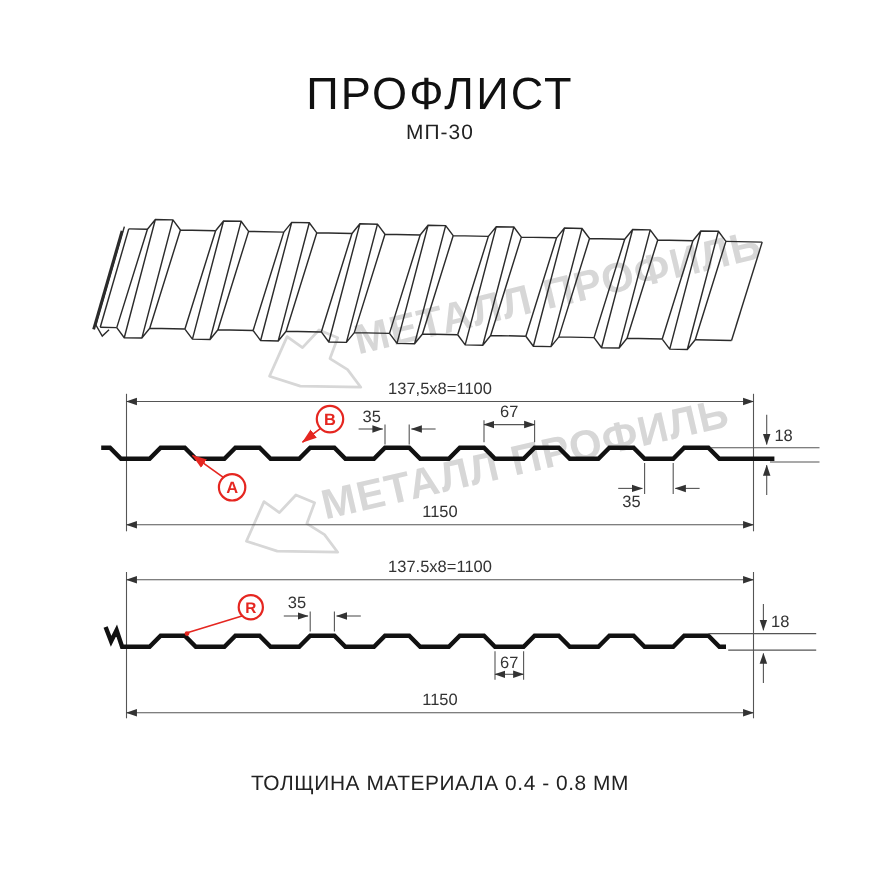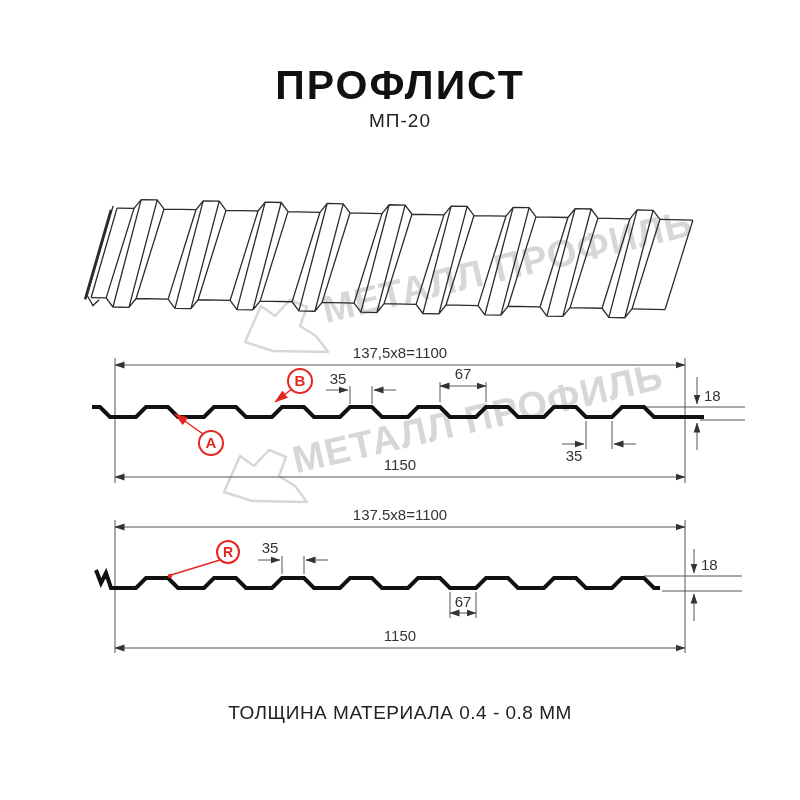--- a/index.html
+++ b/index.html
@@ -1,19 +1,19 @@
 <!DOCTYPE html>
 <html><head>
 <meta charset="utf-8">
 <style>
   html,body{margin:0;padding:0;}
   body{width:800px;height:800px;position:relative;background:#ffffff;overflow:hidden;
        font-family:"Liberation Sans",sans-serif;}
   .abs{position:absolute;}
-  #title{left:0;top:62px;width:800px;text-align:center;font-size:41px;font-weight:700;
+  #title{left:0;top:62px;width:800px;text-align:center;font-size:41px;font-weight:400;
          letter-spacing:2px;color:#111;}
   #subtitle{left:0;top:110px;width:800px;text-align:center;font-size:19px;font-weight:500;
             letter-spacing:1px;color:#222;}
   #footer-note{left:0;top:702px;width:800px;text-align:center;font-size:19px;font-weight:400;
                letter-spacing:.5px;color:#222;}
   .wm-text{font-size:38px;font-weight:700;letter-spacing:1px;color:#d7d7d7;white-space:nowrap;
            transform-origin:left bottom;line-height:44px;}
   #wm1{left:328px;top:288px;transform:rotate(-13.5deg);}
   #wm2{left:298px;top:438px;transform:rotate(-13deg);}
   svg{position:absolute;left:0;top:0;}
@@ -22,21 +22,21 @@
   .thin{stroke:#555;stroke-width:1;fill:none;}
   .prof{stroke:#111;stroke-width:4;fill:none;stroke-linejoin:miter;}
   .sheet{stroke:#2b2b2b;stroke-width:1.3;fill:none;}
   .red{stroke:#e52620;stroke-width:1.5;fill:none;}
   .logo{stroke:#d7d7d7;stroke-width:2.5;fill:none;stroke-linejoin:round;}
 </style>
 </head>
 <body>
 
 <div class="abs" id="title">ПРОФЛИСТ</div>
-<div class="abs" id="subtitle">МП-20</div>
+<div class="abs" id="subtitle">МП-30</div>
 
 <div class="abs wm-text" id="wm1">МЕТАЛЛ ПРОФИЛЬ</div>
 <div class="abs wm-text" id="wm2">МЕТАЛЛ ПРОФИЛЬ</div>
 
 <svg width="800" height="800" viewBox="0 0 800 800">
   <defs>
     <marker id="arr" viewBox="0 0 10 10" refX="9.5" refY="5" markerWidth="10" markerHeight="10" orient="auto-start-reverse">
       <path d="M0,1.6 L10,5 L0,8.4 z" fill="#333"></path>
     </marker>
     <marker id="arr-r" viewBox="0 0 10 10" refX="9.5" refY="5" markerWidth="9" markerHeight="9" orient="auto-start-reverse">

